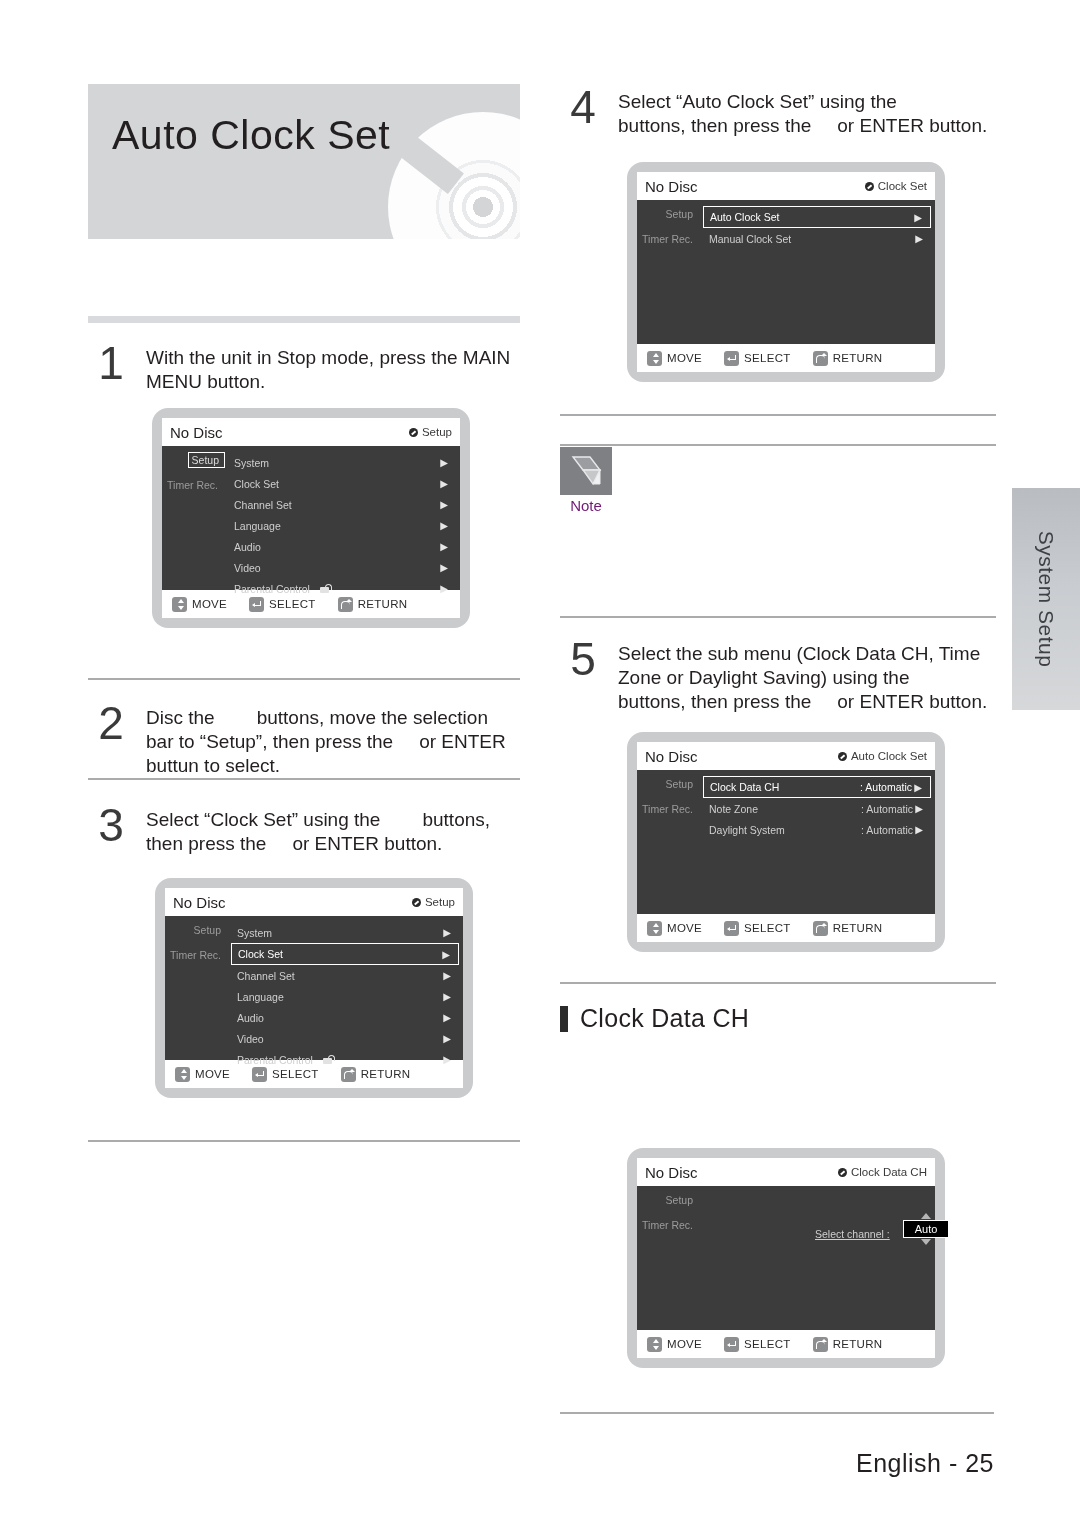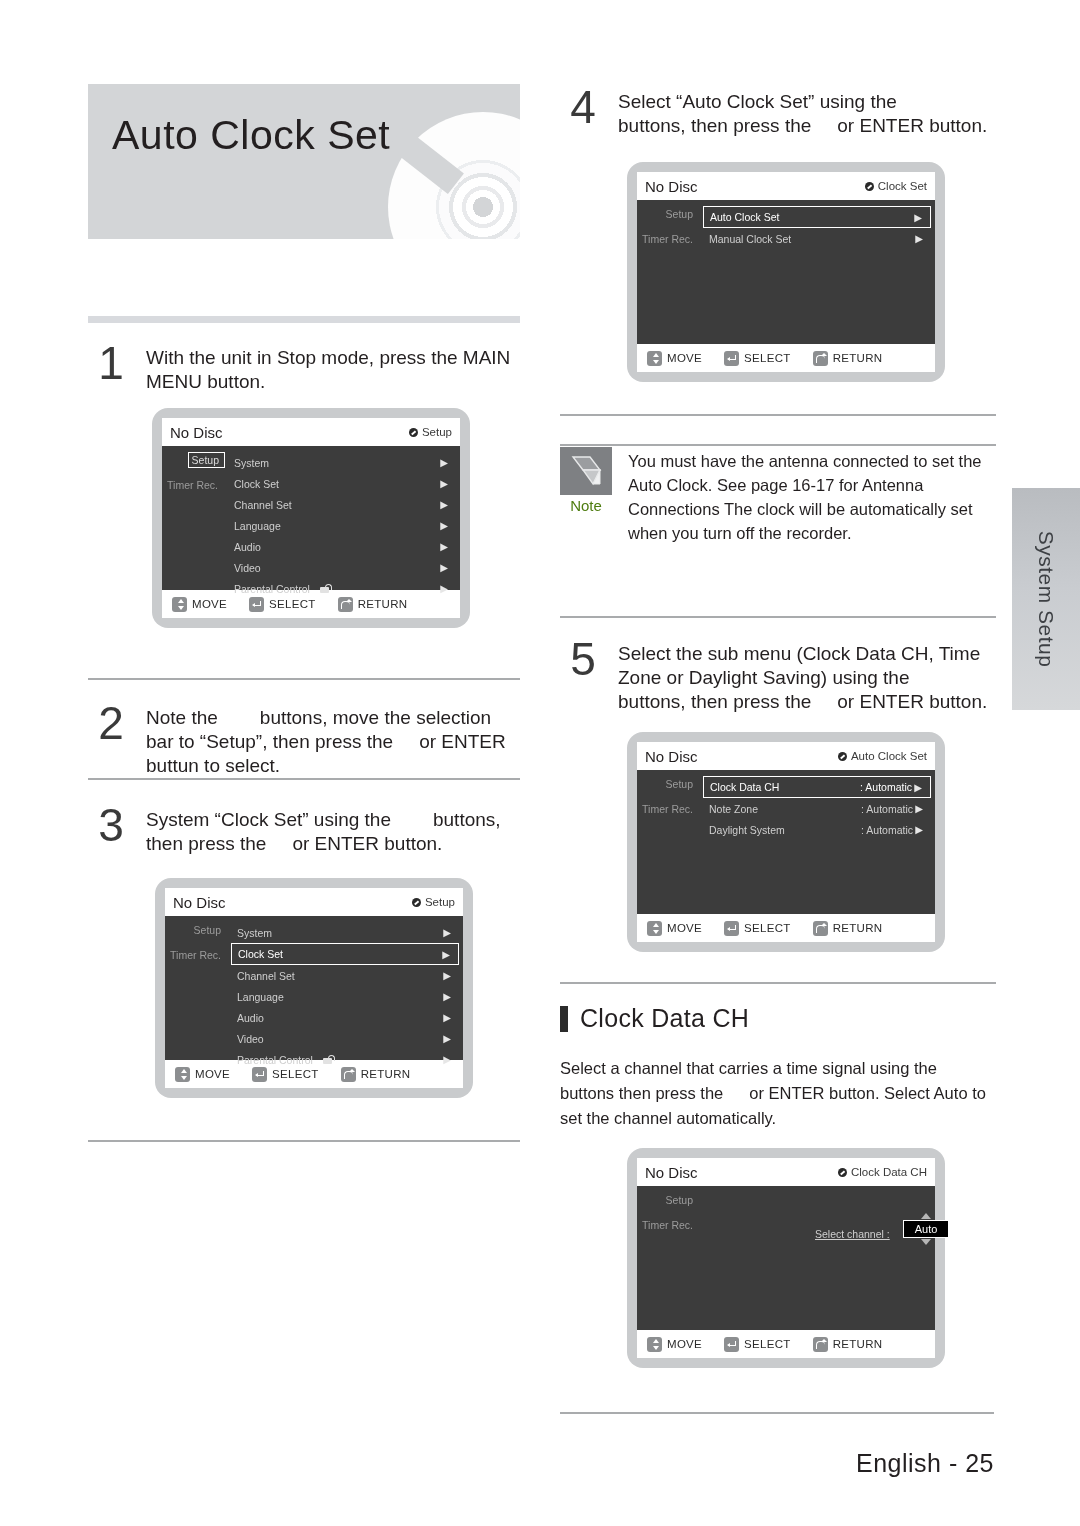--- a/index.html
+++ b/index.html
@@ -132,21 +132,21 @@
     position: absolute;
     left: 9px; top: 7px;
     width: 34px; height: 34px;
   }
   .note-label {
     position: absolute;
     left: 0; top: 50px;
     width: 52px;
     text-align: center;
     font-size: 15px;
-    color: #4d7c0f;
+    color: #701a75;
   }
   .note-text {
     position: absolute;
     left: 68px; top: 2px;
     width: 368px;
     font-size: 16.5px;
     line-height: 24px;
   }
 
   
@@ -500,30 +500,30 @@
         </span>
       </div>
     </div>
   </div>
 
   <div class="rule-thin" style="left:88px; top:678px; width:432px;"></div>
 
   <div class="step" style="left:88px; top:700px; width:432px;">
     <div class="step-num">2</div>
     <div class="step-body">
-      <span>Note the</span><span class="btn-gap"></span><span>buttons, move the selection bar to “Setup”, then press the</span><span class="btn-gap-sm"></span><span>or ENTER buttun to select.</span>
+      <span>Disc the</span><span class="btn-gap"></span><span>buttons, move the selection bar to “Setup”, then press the</span><span class="btn-gap-sm"></span><span>or ENTER buttun to select.</span>
     </div>
   </div>
 
   <div class="rule-thin" style="left:88px; top:778px; width:432px;"></div>
 
   <div class="step" style="left:88px; top:802px; width:432px;">
     <div class="step-num">3</div>
     <div class="step-body">
-      <span>System “Clock Set” using the</span><span class="btn-gap"></span><span>buttons, then press the</span><span class="btn-gap-sm"></span><span>or ENTER button.</span>
+      <span>Select “Clock Set” using the</span><span class="btn-gap"></span><span>buttons, then press the</span><span class="btn-gap-sm"></span><span>or ENTER button.</span>
     </div>
   </div>
 
   <div class="osd" style="left:155px; top:878px; width:318px; height:220px;">
     <div class="osd-inner">
       <div class="osd-header">
         <span class="osd-title">No Disc</span>
         <span class="osd-crumb">
           <span class="crumb-dot"></span>
           <span>Setup</span>
@@ -642,21 +642,20 @@
 
   <div class="note-wrap" style="left:560px; top:447px; width:436px; height:130px;">
     <div class="note-icon-box">
       <svg class="pencil" viewBox="0 0 34 34">
         <polygon points="4,3 21,3 31,16 14,16" fill="#9b9da0" stroke="#e8e9ea" stroke-width="1.4"></polygon>
         <polygon points="14,16 31,16 24,30" fill="#c5c7c9" stroke="#e8e9ea" stroke-width="1.4"></polygon>
         <polygon points="24,30 31,16 31,30" fill="#f0f1f2" stroke="#e8e9ea" stroke-width="1"></polygon>
       </svg>
     </div>
     <div class="note-label">Note</div>
-    <div class="note-text">You must have the antenna connected to set the Auto Clock. See page 16-17 for Antenna Connections The clock will be automatically set when you turn off the recorder.</div>
   </div>
 
   <div class="rule-thin" style="left:560px; top:616px; width:436px;"></div>
 
   <div class="step" style="left:560px; top:636px; width:436px;">
     <div class="step-num">5</div>
     <div class="step-body">
       <span>Select the sub menu (Clock Data CH, Time Zone or Daylight Saving) using the</span><span class="btn-gap"></span><span>buttons, then press the</span><span class="btn-gap-sm"></span><span>or ENTER button.</span>
     </div>
   </div>
@@ -710,23 +709,20 @@
     </div>
   </div>
 
   <div class="rule-thin" style="left:560px; top:982px; width:436px;"></div>
 
   <div class="section-head" style="left:560px; top:1004px;">
     <span class="section-bar"></span>
     <span class="section-title">Clock Data CH</span>
   </div>
 
-  <div class="section-text" style="left:560px; top:1056px;">
-    <span>Select a channel that carries a time signal using the</span><span class="btn-gap"></span><span>buttons then press the</span><span class="btn-gap-sm"></span><span>or ENTER button. Select Auto to set the channel automatically.</span>
-  </div>
 
   <div class="osd" style="left:627px; top:1148px; width:318px; height:220px;">
     <div class="osd-inner">
       <div class="osd-header">
         <span class="osd-title">No Disc</span>
         <span class="osd-crumb">
           <span class="crumb-dot"></span>
           <span>Clock Data CH</span>
         </span>
       </div>

